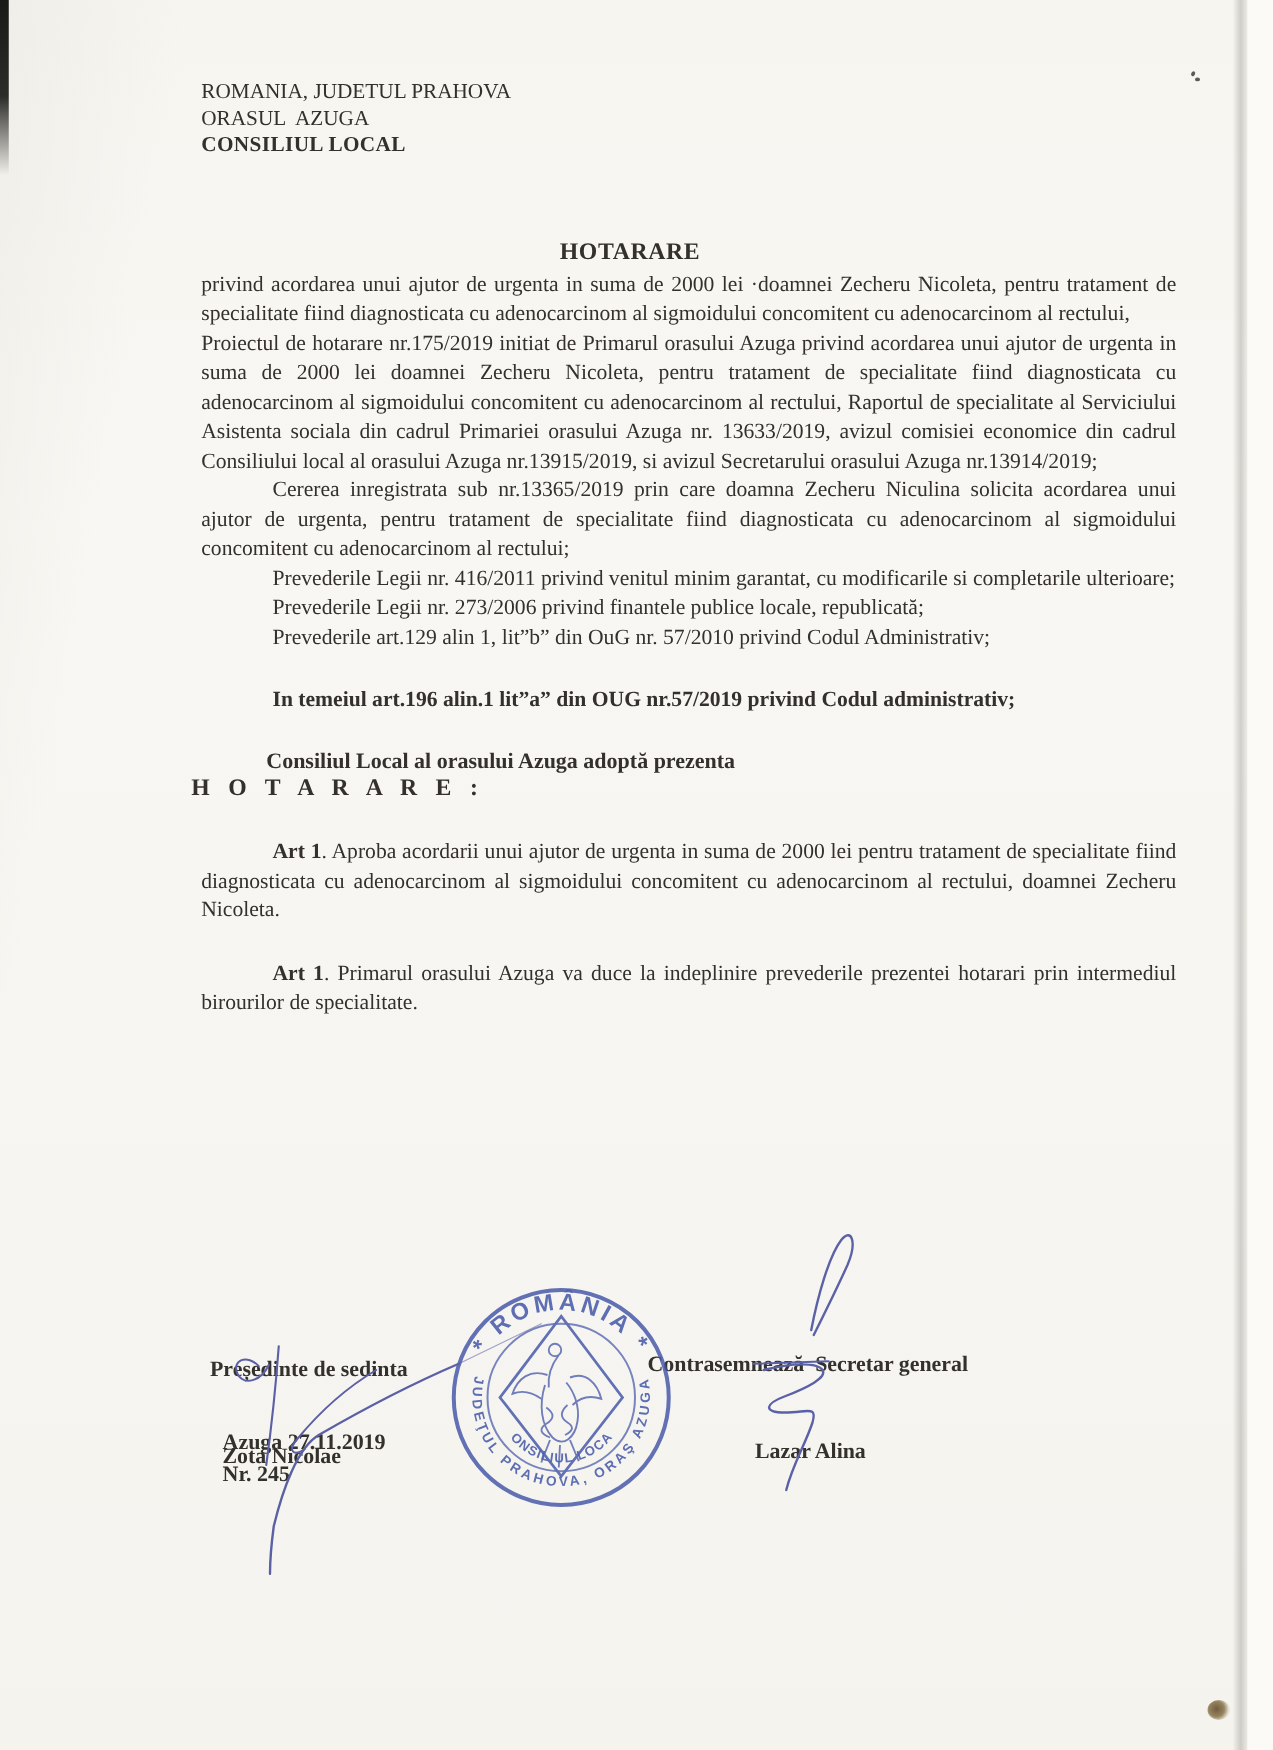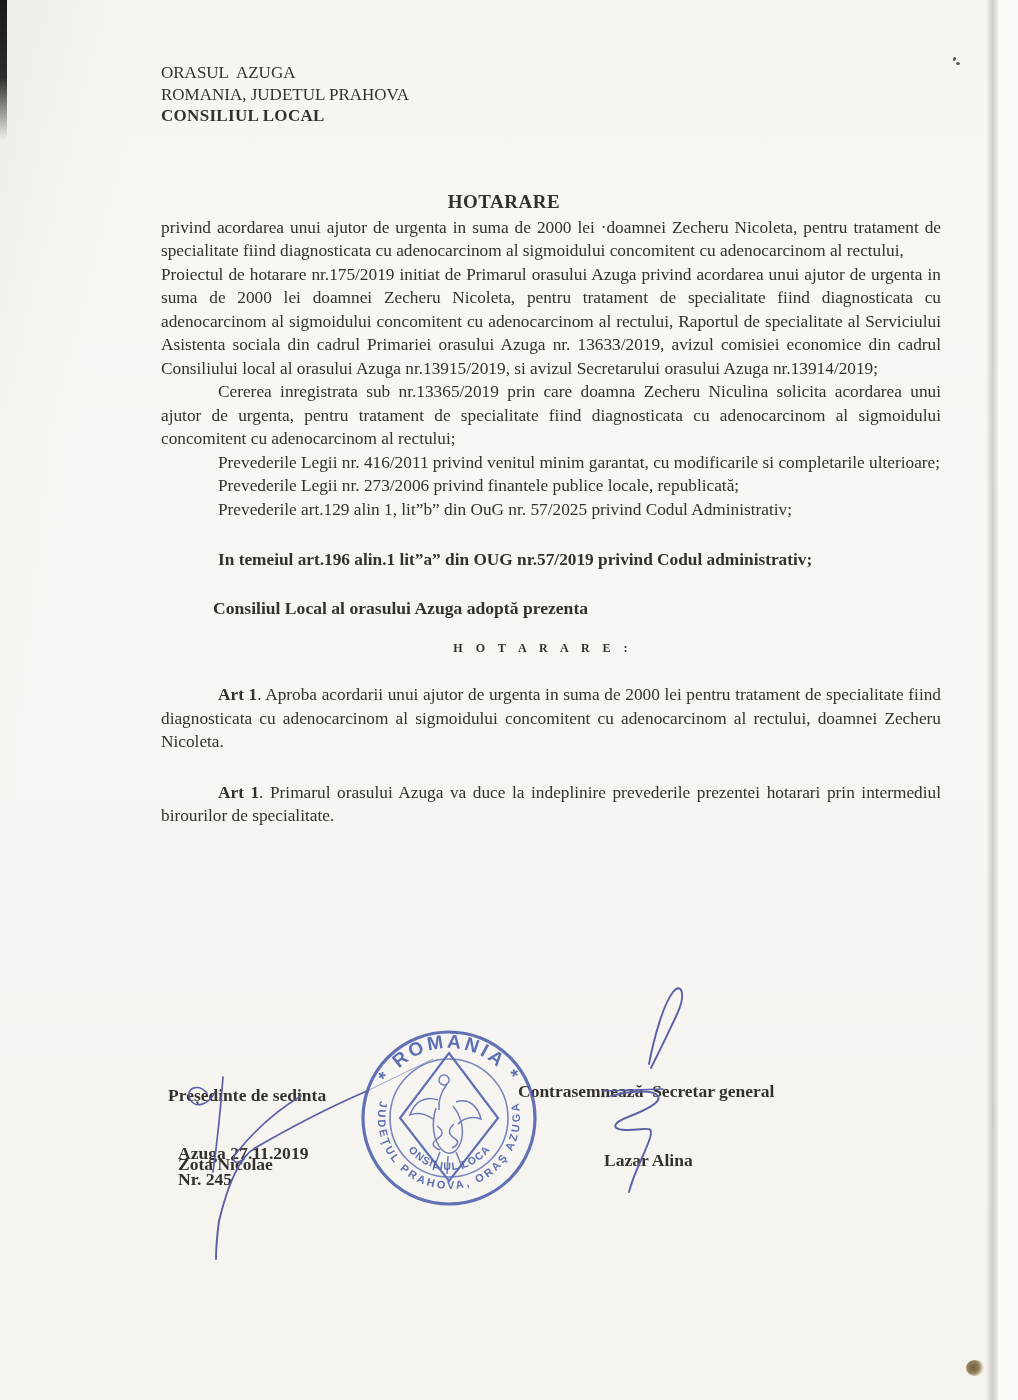--- a/index.html
+++ b/index.html
@@ -14,21 +14,21 @@
   .hdr{font-size:17px;line-height:21.5px;white-space:pre-wrap;}
   .hdr.b{font-weight:bold;letter-spacing:.3px;}
   .doc-title{margin-top:64px;text-align:center;transform:translateX(-47px);
     font-weight:bold;font-size:19px;letter-spacing:.5px;}
   .body-p{margin:0;font-size:17.3px;line-height:23.5px;text-align:justify;}
   .subtitle{margin-top:3px;}
   .ind{text-indent:57px;}
   .preamble-heading{margin-top:56px;text-indent:57px;text-align:left;}
   .legal{margin-top:27px;font-weight:bold;}
   .adoption{margin-top:25px;font-weight:bold;text-indent:52px;text-align:left;font-size:17.6px;}
-  .decision{margin-top:21px;text-align:center;font-weight:bold;font-size:12px;
+  .decision{text-align:left;font-weight:bold;font-size:19px;
     letter-spacing:5px;transform:translateX(-8px);}
   .art{margin-top:27px;}
   .art .lbl{font-weight:bold;}
   .sig{position:absolute;font-weight:bold;font-size:17.5px;line-height:23px;white-space:pre-wrap;}
   .sig-left{left:168px;top:1038px;}
   .sig-left .name{margin-left:10px;}
   .sig-right{left:518px;top:1034px;}
   .sig-right .name{margin-left:86px;}
   .footer{position:absolute;left:178px;top:1140px;font-weight:bold;font-size:17.6px;line-height:26px;}
   .stamp{position:absolute;left:357px;top:1020px;width:184px;height:196px;opacity:.92;}
@@ -45,32 +45,32 @@
   .speck-top i:nth-child(2){left:5px;top:6px;width:4px;height:3px;}
   .speck-bottom{position:absolute;left:966px;top:1360px;width:18px;height:16px;border-radius:50%;
     background:radial-gradient(circle at 40% 45%, #6f5d3e 0%, #96855f 45%, rgba(214,208,192,.55) 70%, rgba(230,226,212,0) 100%);}
 </style>
 </head>
 <body>
 
 <div class="page">
 
   <div class="content">
+    <div class="hdr">ROMANIA, JUDETUL PRAHOVA</div>
     <div class="hdr">ORASUL  AZUGA</div>
-    <div class="hdr">ROMANIA, JUDETUL PRAHOVA</div>
     <div class="hdr b">CONSILIUL LOCAL</div>
 
     <div class="doc-title">HOTARARE</div>
     <p class="body-p subtitle">privind acordarea unui ajutor de urgenta in suma de 2000 lei ·doamnei Zecheru Nicoleta, pentru tratament de specialitate fiind diagnosticata cu adenocarcinom al sigmoidului concomitent cu adenocarcinom al rectului,</p>
 
     <p class="body-p">Proiectul de hotarare nr.175/2019 initiat de Primarul orasului Azuga privind acordarea unui ajutor de urgenta in suma de 2000 lei doamnei Zecheru Nicoleta, pentru tratament de specialitate fiind diagnosticata cu adenocarcinom al sigmoidului concomitent cu adenocarcinom al rectului, Raportul de specialitate al Serviciului Asistenta sociala din cadrul Primariei orasului Azuga nr. 13633/2019, avizul comisiei economice din cadrul Consiliului local al orasului Azuga nr.13915/2019, si avizul Secretarului orasului Azuga nr.13914/2019;</p>
     <p class="body-p ind">Cererea inregistrata sub nr.13365/2019 prin care doamna Zecheru Niculina solicita acordarea unui ajutor de urgenta, pentru tratament de specialitate fiind diagnosticata cu adenocarcinom al sigmoidului concomitent cu adenocarcinom al rectului;</p>
     <p class="body-p ind">Prevederile Legii nr. 416/2011 privind venitul minim garantat, cu modificarile si completarile ulterioare;</p>
     <p class="body-p ind">Prevederile Legii nr. 273/2006 privind finantele publice locale, republicată;</p>
-    <p class="body-p ind">Prevederile art.129 alin 1, lit”b” din OuG nr. 57/2025 privind Codul Administrativ;</p>
+    <p class="body-p ind">Prevederile art.129 alin 1, lit”b” din OuG nr. 57/2010 privind Codul Administrativ;</p>
 
     <p class="body-p ind legal">In temeiul art.196 alin.1 lit”a” din OUG nr.57/2019 privind Codul administrativ;</p>
     <p class="body-p adoption">Consiliul Local al orasului Azuga adoptă prezenta</p>
     <div class="decision">H O T A R A R E :</div>
 
     <p class="body-p ind art"><span class="lbl">Art 1</span><span>. Aproba acordarii unui ajutor de urgenta in suma de 2000 lei pentru tratament de specialitate fiind diagnosticata cu adenocarcinom al sigmoidului concomitent cu adenocarcinom al rectului, doamnei Zecheru Nicoleta.</span></p>
     <p class="body-p ind art"><span class="lbl">Art 1</span><span>. Primarul orasului Azuga va duce la indeplinire prevederile prezentei hotarari prin intermediul birourilor de specialitate.</span></p>
   </div>
 
   <div class="sig sig-left">

